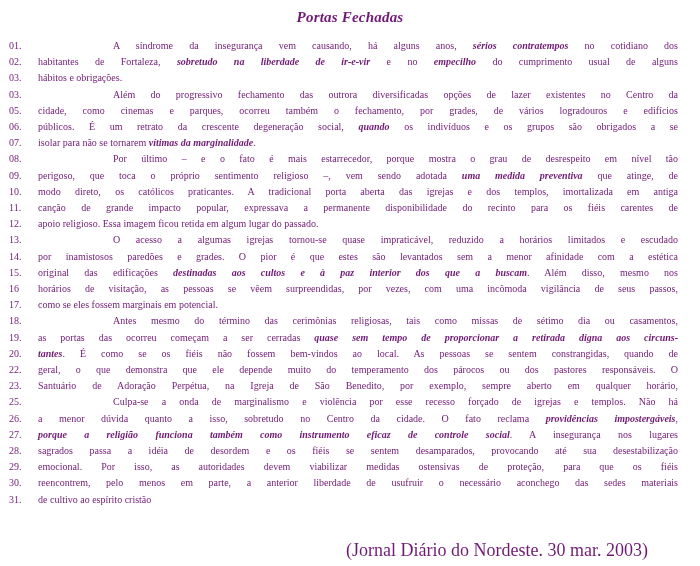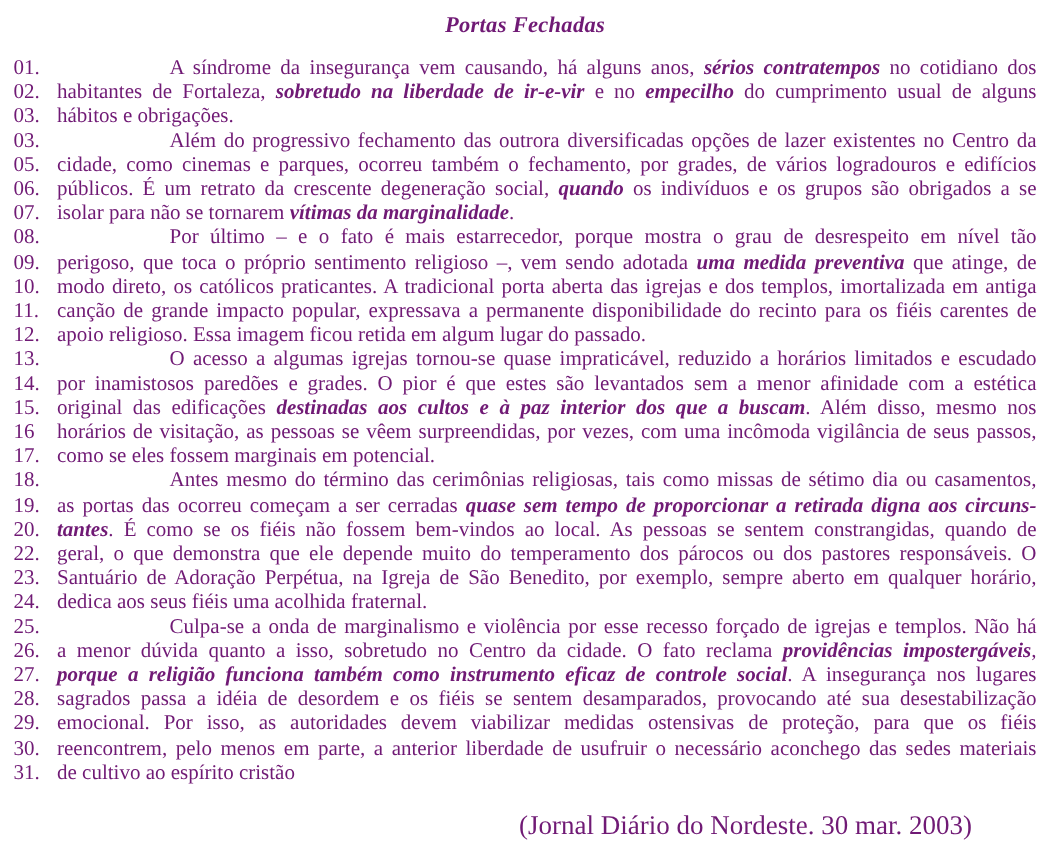--- a/index.html
+++ b/index.html
@@ -23,31 +23,31 @@
     letter-spacing: 0.2px;
   }
   .lines {
     position: absolute;
     top: 38px;
     left: 0;
     right: 0;
   }
   .line {
     display: flex;
-    font-size: 14px;
+    font-size: 10px;
     line-height: 16.2px;
   }
   .num {
     flex: 0 0 38px;
     box-sizing: border-box;
     padding-left: 9px;
   }
   .txt {
     flex: 1;
-    padding-right: 9px;
+    padding-right: 22px;
     text-align: justify;
     text-align-last: justify;
   }
   .txt.end { text-align-last: left; }
   .txt.indent { text-indent: 75px; }
   .txt strong.em { font-weight: bold; font-style: italic; }
   .citation {
     position: absolute;
     top: 540px;
     left: 0;
@@ -144,24 +144,20 @@
       </div>
       <div class="line">
         <span class="num">22.</span>
         <span class="txt"><span>geral, o que demonstra que ele depende muito do temperamento dos párocos ou dos pastores responsáveis. O</span></span>
       </div>
       <div class="line">
         <span class="num">23.</span>
         <span class="txt"><span>Santuário de Adoração Perpétua, na Igreja de São Benedito, por exemplo, sempre aberto em qualquer horário,</span></span>
       </div>
       <div class="line">
-        <span class="num">24.</span>
-        <span class="txt end"><span>dedica aos seus fiéis uma acolhida fraternal.</span></span>
-      </div>
-      <div class="line">
         <span class="num">25.</span>
         <span class="txt indent"><span>Culpa-se a onda de marginalismo e violência por esse recesso forçado de igrejas e templos. Não há</span></span>
       </div>
       <div class="line">
         <span class="num">26.</span>
         <span class="txt"><span>a menor dúvida quanto a isso, sobretudo no Centro da cidade. O fato reclama </span><strong class="em">providências impostergáveis</strong><span>,</span></span>
       </div>
       <div class="line">
         <span class="num">27.</span>
         <span class="txt"><strong class="em">porque a religião funciona também como instrumento eficaz de controle social</strong><span>. A insegurança nos lugares</span></span>

